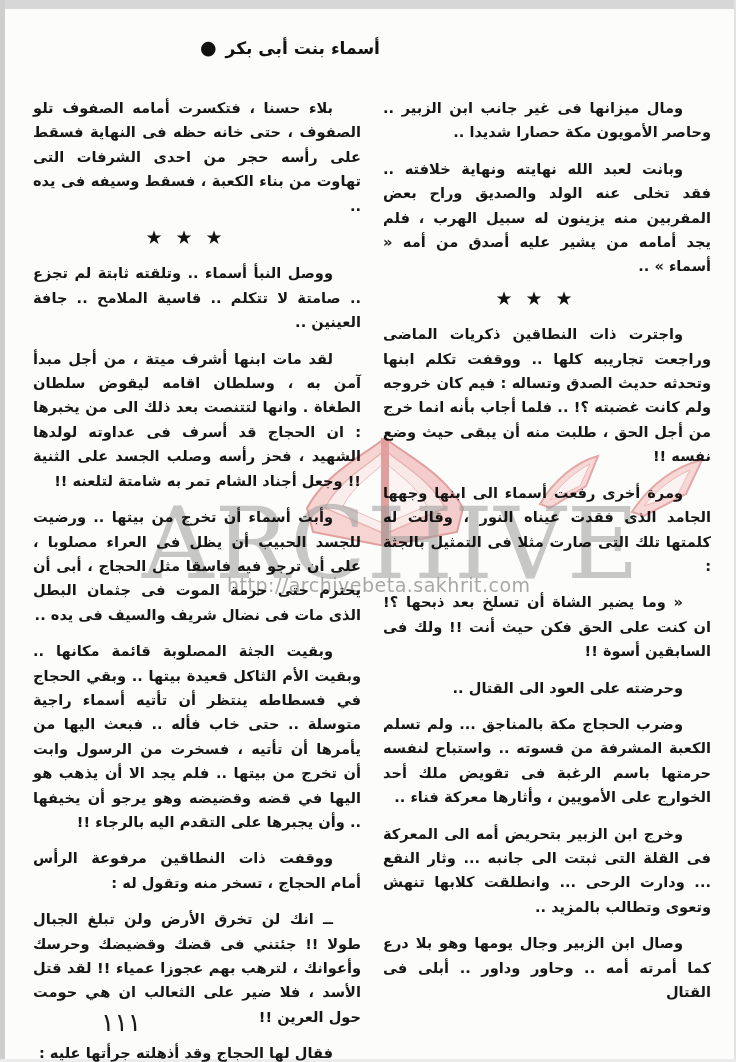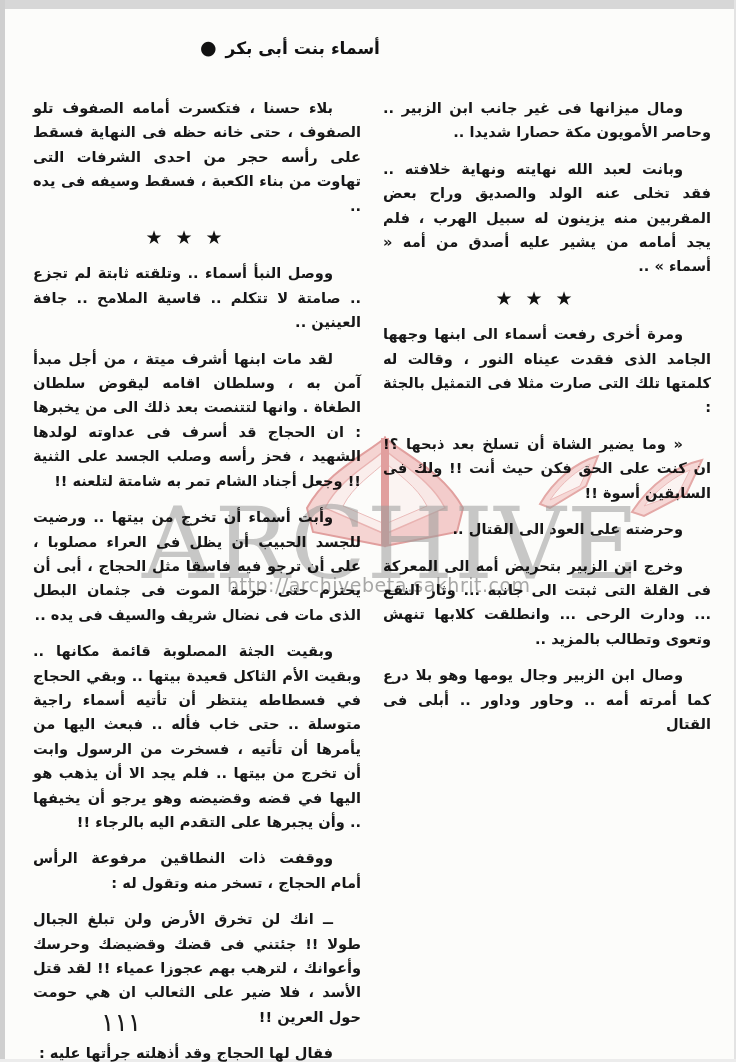--- a/index.html
+++ b/index.html
@@ -91,23 +91,25 @@
   <div class="header">
     <span class="bullet">●</span>
     <span class="header-title" dir="rtl">أسماء بنت أبى بكر</span>
   </div>
 
   <div class="columns">
     <div class="col">
         <p class="para">ومال ميزانها فى غير جانب ابن الزبير .. وحاصر الأمويون مكة حصارا شديدا ..</p>
         <p class="para">وبانت لعبد الله نهايته ونهاية خلافته .. فقد تخلى عنه الولد والصديق وراح بعض المقربين منه يزينون له سبيل الهرب ، فلم يجد أمامه من يشير عليه أصدق من أمه « أسماء » ..</p>
         <div class="stars">★★★</div>
+        <p class="para">واجترت ذات النطاقين ذكريات الماضى وراجعت تجاريبه كلها .. ووقفت تكلم ابنها وتحدثه حديث الصدق وتساله : فيم كان خروجه ولم كانت غضبته ؟! .. فلما أجاب بأنه انما خرج من أجل الحق ، طلبت منه أن يبقى حيث وضع نفسه !!</p>
         <p class="para">ومرة أخرى رفعت أسماء الى ابنها وجهها الجامد الذى فقدت عيناه النور ، وقالت له كلمتها تلك التى صارت مثلا فى التمثيل بالجثة :</p>
         <p class="para">« وما يضير الشاة أن تسلخ بعد ذبحها ؟! ان كنت على الحق فكن حيث أنت !! ولك فى السابقين أسوة !!</p>
         <p class="para">وحرضته على العود الى القتال ..</p>
+        <p class="para">وضرب الحجاج مكة بالمناجق ... ولم تسلم الكعبة المشرفة من قسوته .. واستباح لنفسه حرمتها باسم الرغبة فى تقويض ملك أحد الخوارج على الأمويين ، وأثارها معركة فناء ..</p>
         <p class="para">وخرج ابن الزبير بتحريض أمه الى المعركة فى القلة التى ثبتت الى جانبه ... وثار النقع ... ودارت الرحى ... وانطلقت كلابها تنهش وتعوى وتطالب بالمزيد ..</p>
         <p class="para">وصال ابن الزبير وجال يومها وهو بلا درع كما أمرته أمه .. وحاور وداور .. أبلى فى القتال</p>
       </div>
     <div class="col">
         <p class="para">بلاء حسنا ، فتكسرت أمامه الصفوف تلو الصفوف ، حتى خانه حظه فى النهاية فسقط على رأسه حجر من احدى الشرفات التى تهاوت من بناء الكعبة ، فسقط وسيفه فى يده ..</p>
         <div class="stars">★★★</div>
         <p class="para">ووصل النبأ أسماء .. وتلقته ثابتة لم تجزع .. صامتة لا تتكلم .. قاسية الملامح .. جافة العينين ..</p>
         <p class="para">لقد مات ابنها أشرف ميتة ، من أجل مبدأ آمن به ، وسلطان اقامه ليقوض سلطان الطغاة . وانها لتتنصت بعد ذلك الى من يخبرها : ان الحجاج قد أسرف فى عداوته لولدها الشهيد ، فحز رأسه وصلب الجسد على الثنية !! وجعل أجناد الشام تمر به شامتة لتلعنه !!</p>
         <p class="para">وأبت أسماء أن تخرج من بيتها .. ورضيت للجسد الحبيب أن يظل فى العراء مصلوبا ، على أن ترجو فيه فاسقا مثل الحجاج ، أبى أن يحترم حتى حرمة الموت فى جثمان البطل الذى مات فى نضال شريف والسيف فى يده ..</p>
         <p class="para">وبقيت الجثة المصلوبة قائمة مكانها .. وبقيت الأم الثاكل قعيدة بيتها .. وبقي الحجاج في فسطاطه ينتظر أن تأتيه أسماء راجية متوسلة .. حتى خاب فأله .. فبعث اليها من يأمرها أن تأتيه ، فسخرت من الرسول وابت أن تخرج من بيتها .. فلم يجد الا أن يذهب هو اليها في قضه وقضيضه وهو يرجو أن يخيفها .. وأن يجبرها على التقدم اليه بالرجاء !!</p>

